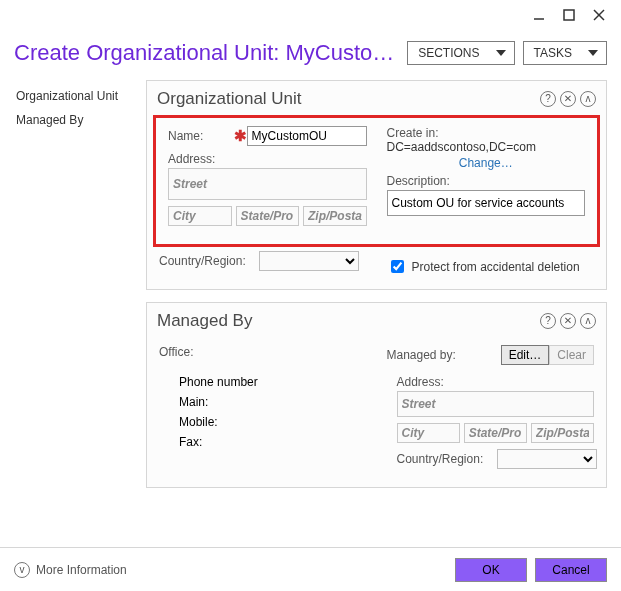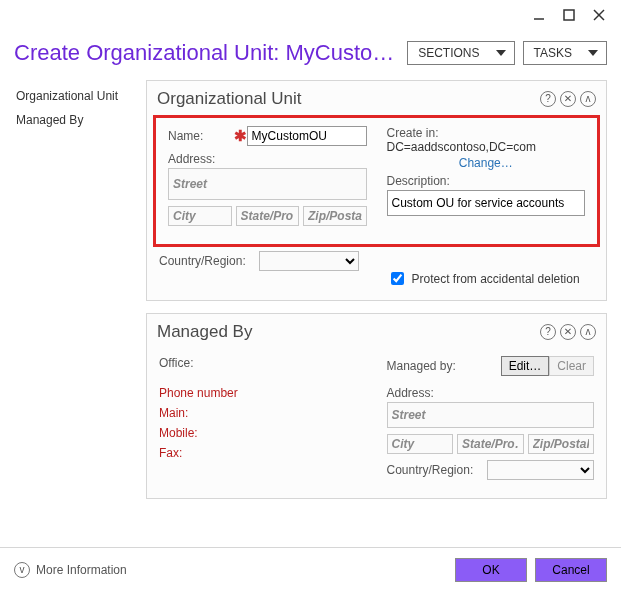--- a/index.html
+++ b/index.html
@@ -152,39 +152,40 @@
     height: 20px;
     font: inherit;
     min-width: 100px;
   }
   .linklike { color:#2b73b7; cursor:pointer; }
   .kv-static { color:#333; }
   .chk {
     display:flex;
     align-items:center;
     gap:5px;
-    margin-top:18px;
+    margin-top:6px;
   }
   .chk input { width:13px; height:13px; }
   .btn-tiny {
     border:1px solid #777;
     background:#e9e9e9;
     height:20px;
     font:inherit;
     padding:0 7px;
     cursor:pointer;
   }
   .btn-tiny.ghost {
     border:1px solid #cfcfcf;
     color:#8d8d8d;
     background:#f3f3f3;
   }
   .tail {
     padding: 6px 12px 10px 12px;
-    color:#b91c1c;
+    color:#000000;
+    margin-left:20px;
   }
    .tail .row-line { margin-bottom:6px; }
   .footer {
     position: absolute;
     bottom: 0; left:0; right:0;
     border-top: 1px solid #d6d6d6;
     height: 44px;
     display:flex;
     align-items:center;
     padding:0 14px;

